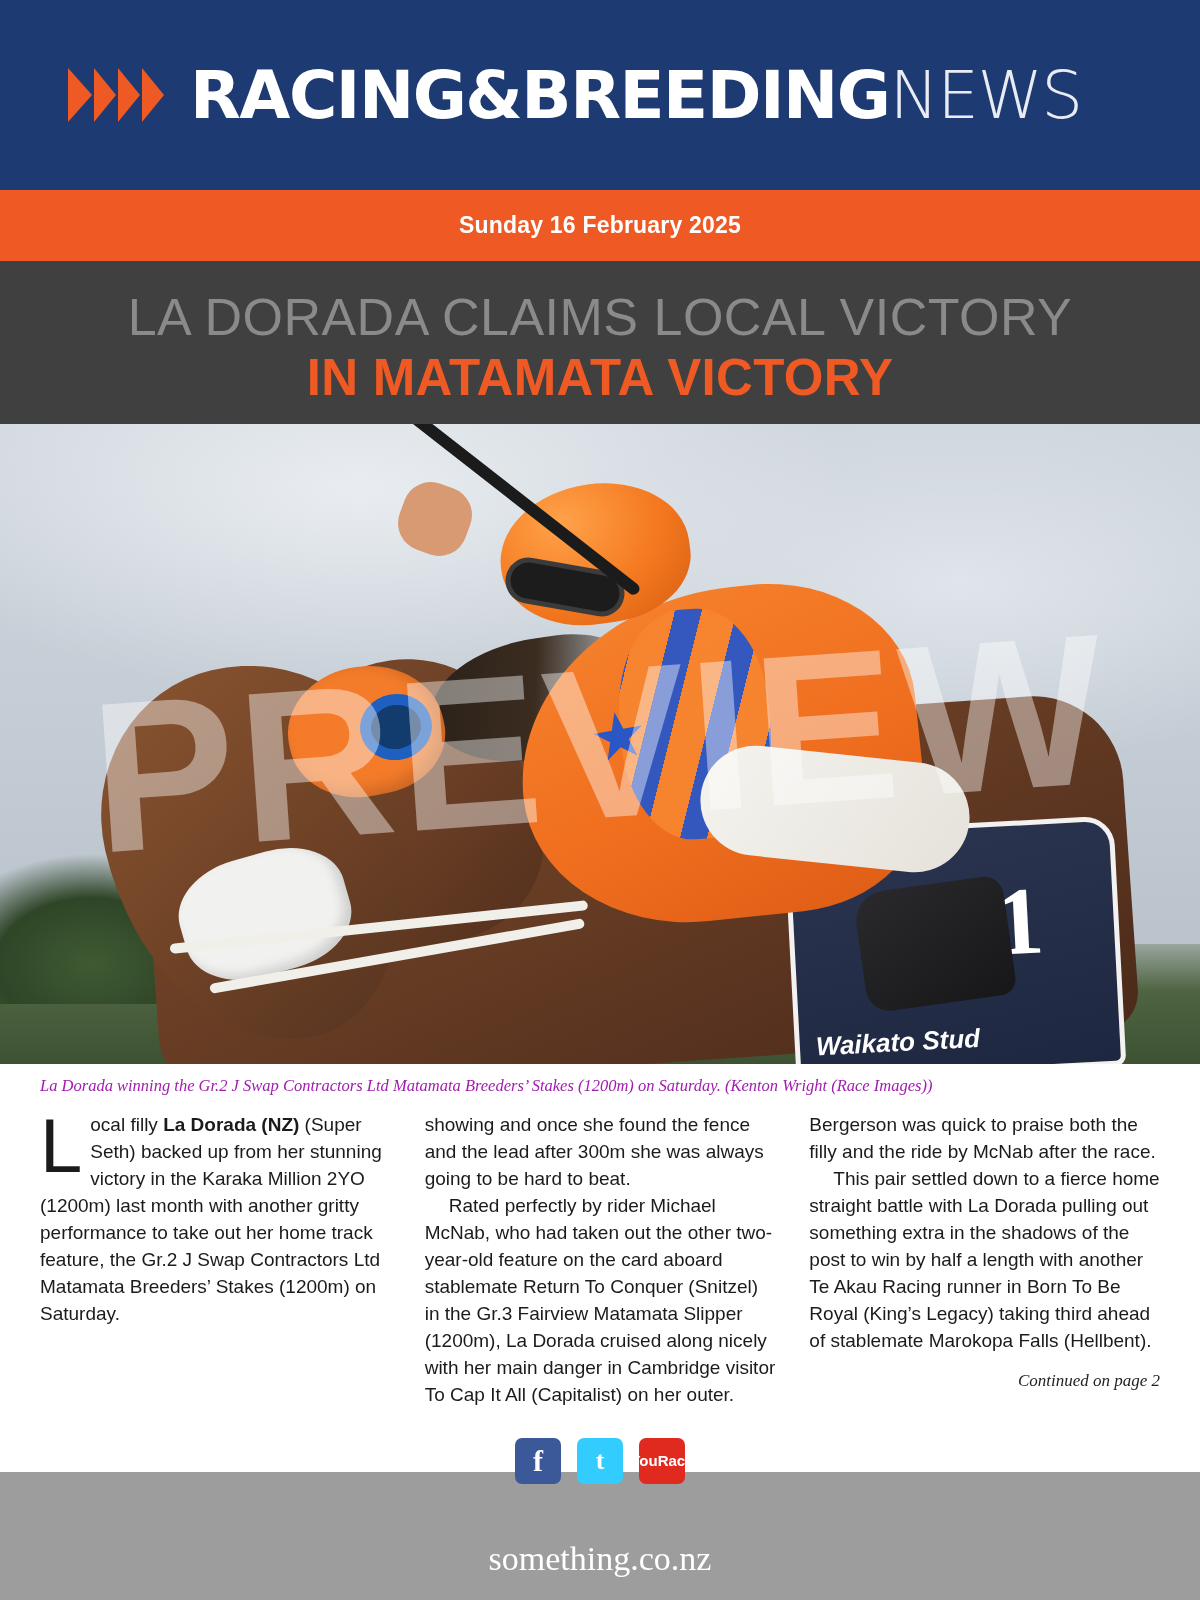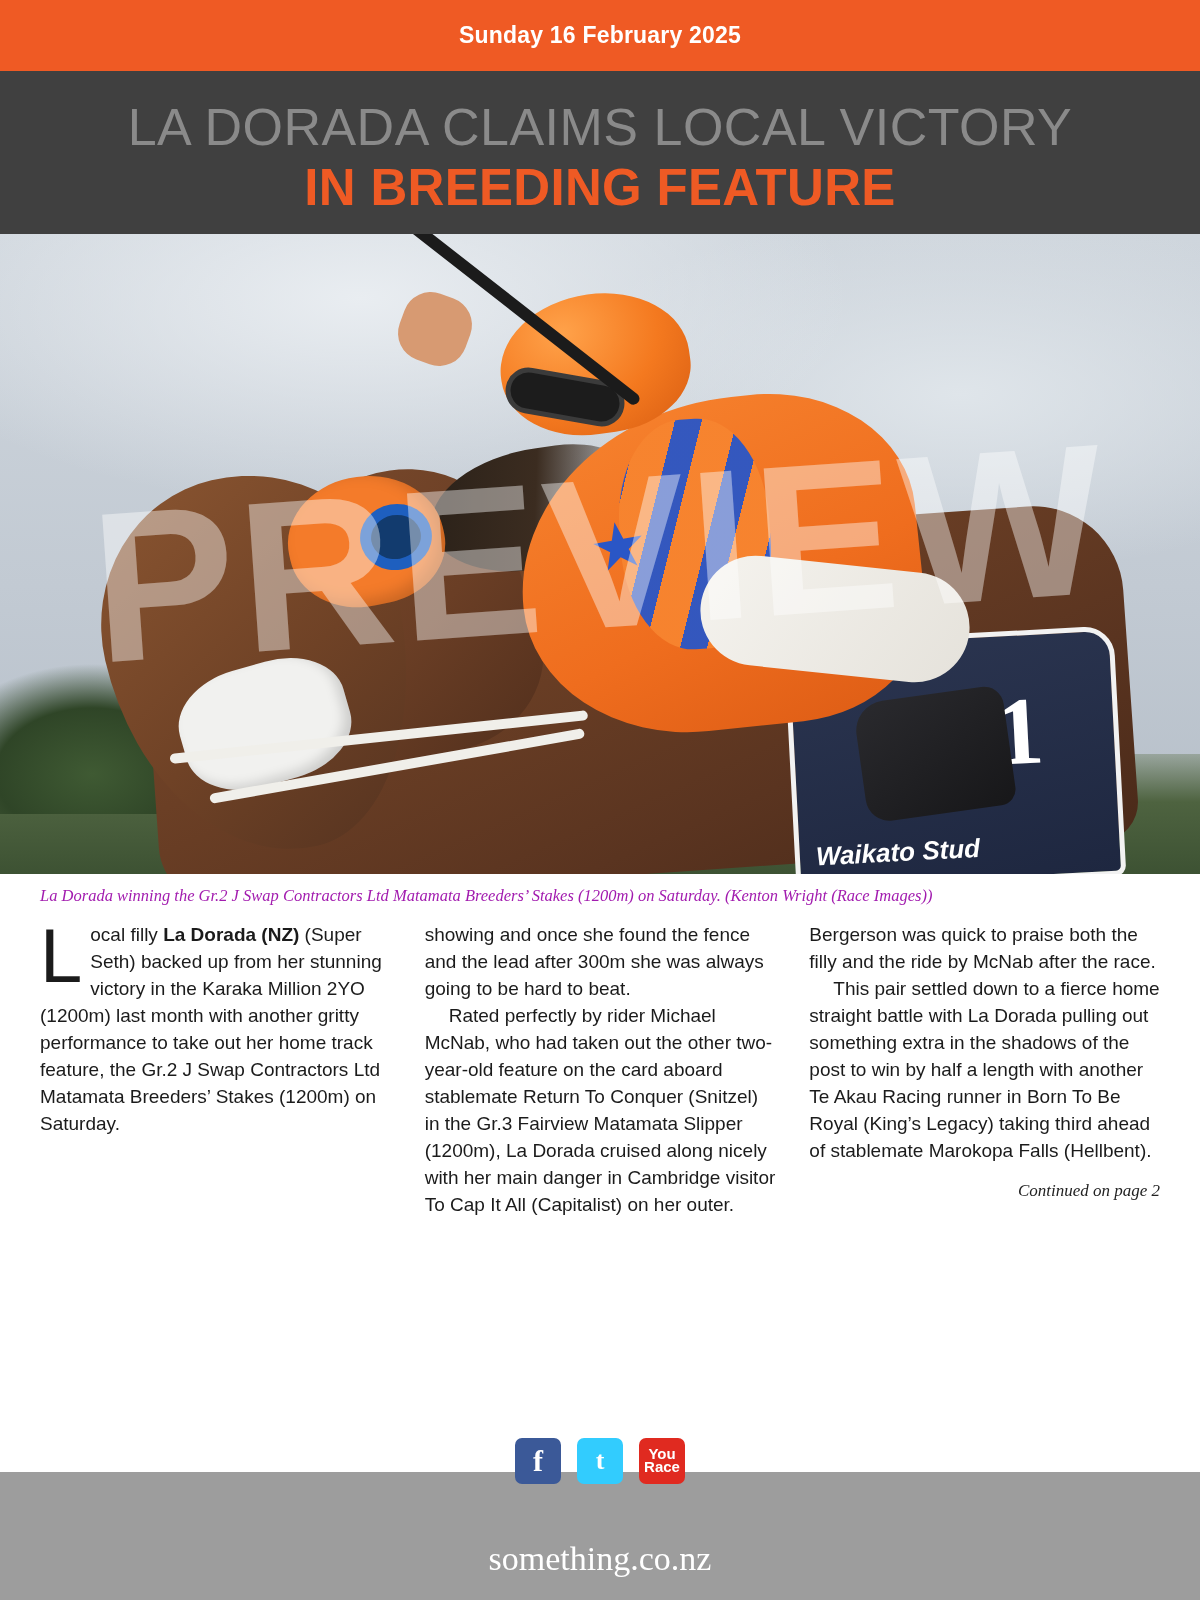--- a/index.html
+++ b/index.html
@@ -344,44 +344,55 @@
   }
   .sq {
     width: 46px; height: 46px;
     border-radius: 7px;
     display: flex; align-items: center; justify-content: center;
     color: #fff; font-weight: 700; font-size: 30px;
     font-family: "Liberation Serif", serif;
   }
   .fb { background: #3b5998; }
   .tw { background: #32ccfe; font-size: 26px; }
-  .yt { background: #e02a20; flex-direction: column; line-height: .85; font-size: 15px; font-family: "Liberation Sans", sans-serif; }
+  .yt { background: #e02a20; flex-direction: row; line-height: .85; font-size: 15px; font-family: "Liberation Sans", sans-serif; }
   .site-url {
     position: absolute;
     left: 0; bottom: 22px;
     width: 1200px;
     text-align: center;
     font-size: 34px;
     color: #ffffff;
     font-family: "Liberation Serif", serif;
   }
 </style>
 </head>
 <body>
 
 <div class="page">
 
+  <div class="masthead">
+    <div class="chev-group">
+      <div class="chev"></div>
+      <div class="chev small"></div>
+      <div class="chev small"></div>
+      <div class="chev small"></div>
+    </div>
+    <div class="masthead-title">
+      <span class="bold">RACING&amp;BREEDING</span><span class="light">NEWS</span>
+    </div>
+  </div>
 
   <div class="datebar">
     <span>Sunday 16 February 2025</span>
   </div>
 
   <div class="headline-wrap">
     <div class="headline-1">LA DORADA CLAIMS LOCAL VICTORY</div>
-    <div class="headline-2">IN BREEDING FEATURE</div>
+    <div class="headline-2">IN MATAMATA VICTORY</div>
   </div>
 
   <div class="photo">
     <div class="sky"></div>
     <div class="grass"></div>
     <div class="trees"></div>
 
     <div class="horse-body"></div>
     <div class="horse-neck"></div>
     <div class="mane"></div>

